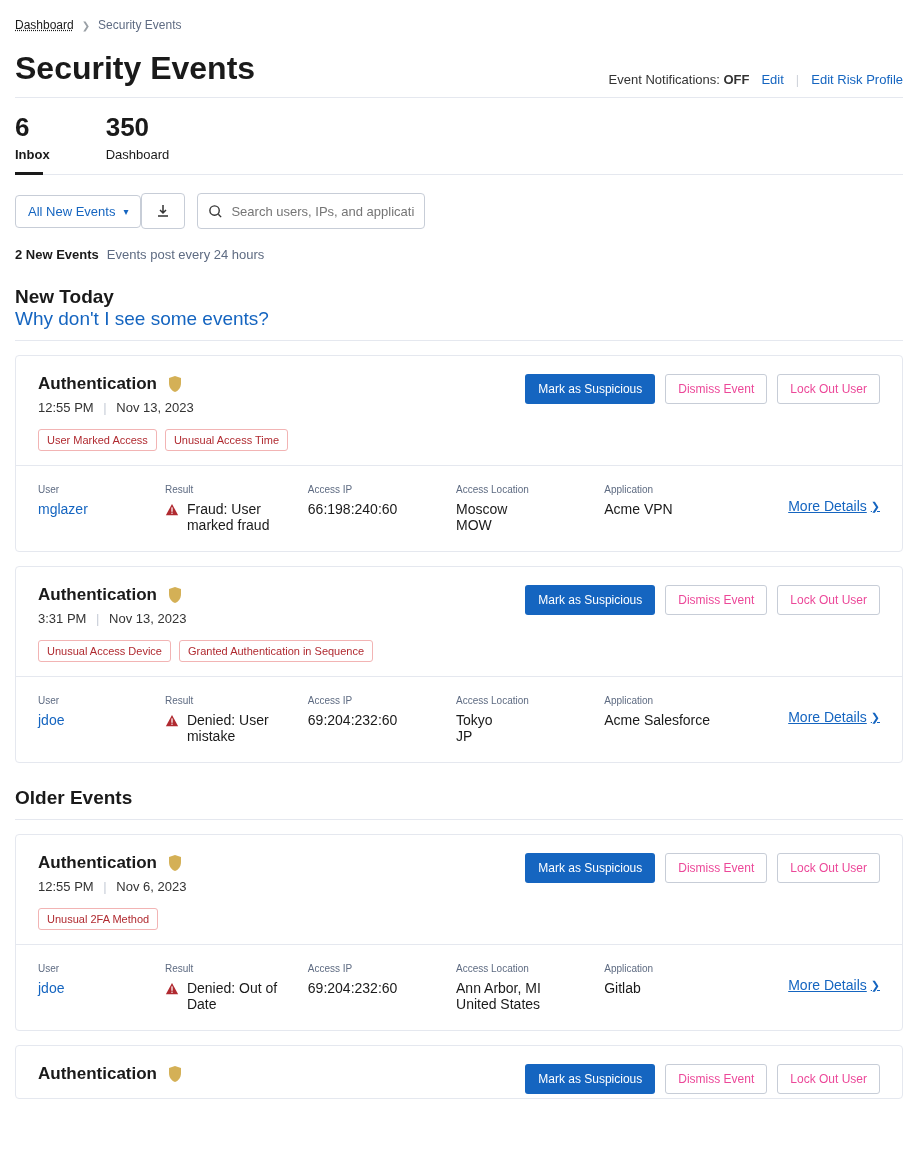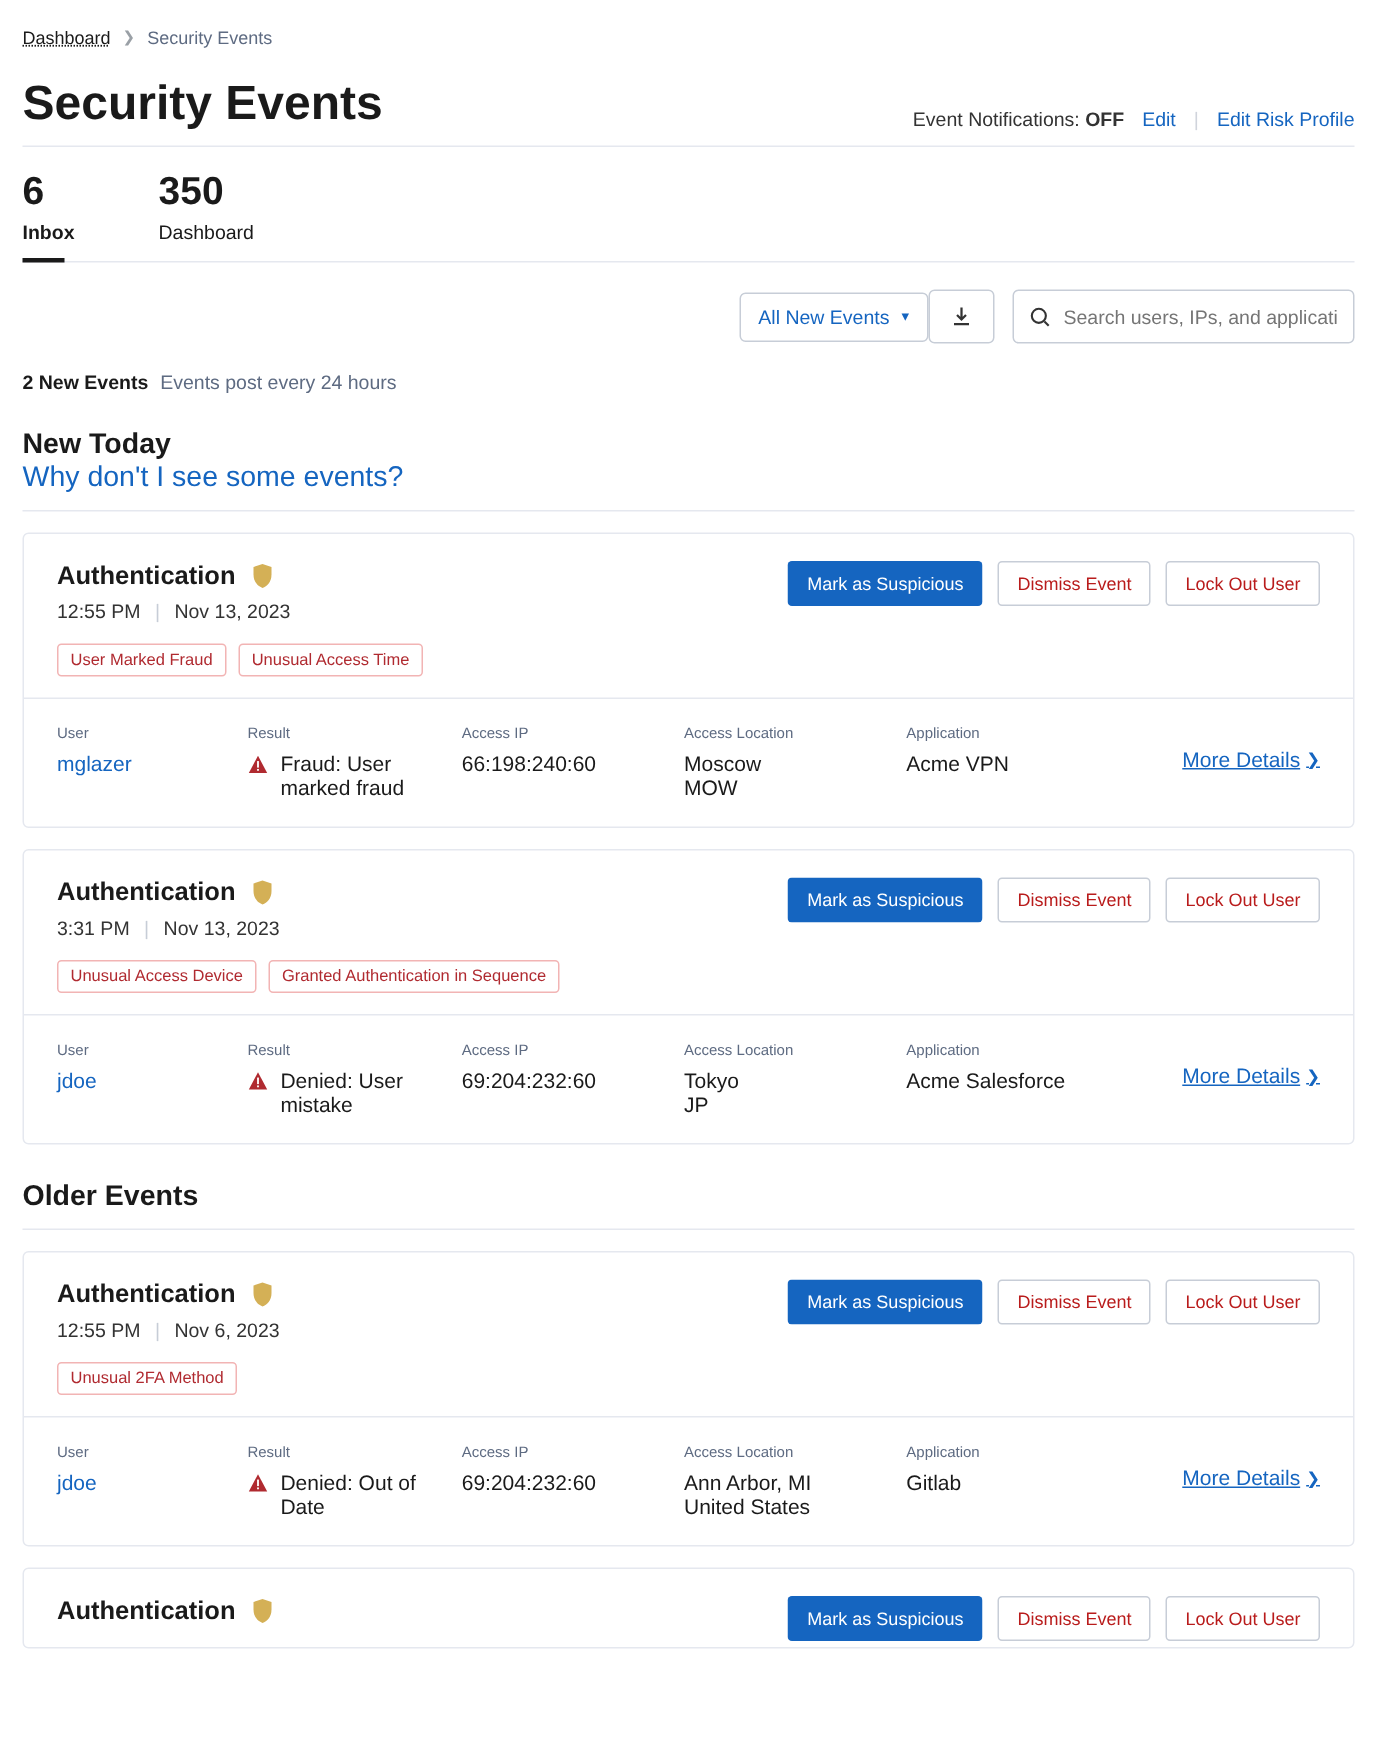--- a/index.html
+++ b/index.html
@@ -15,21 +15,21 @@
 .header-right { display: flex; align-items: center; gap: 12px; font-size: 13px; color: #333; }
 .header-right .divider { color: #d0d4dc; }
 
 .tabs-row { display: flex; gap: 56px; border-top: 1px solid #e5e8ef; border-bottom: 1px solid #e5e8ef; padding-top: 14px; margin-top: 10px; }
 .tab { display: flex; flex-direction: column; align-items: flex-start; padding-bottom: 12px; cursor: pointer; position: relative; }
 .tab .num { font-size: 26px; font-weight: 700; }
 .tab .label { font-size: 13px; margin-top: 4px; }
 .tab.active .label { font-weight: 700; }
 .tab.active::after { content: ""; position: absolute; left: 0; right: 0; bottom: -1px; height: 3px; background: #1a1a1a; width: 28px; }
 
-.filter-row { display: flex; justify-content: flex-end; align-items: center; margin-top: 18px; }
+.filter-row { display: flex; justify-content: flex-start; align-items: center; margin-top: 18px; }
 .dropdown-btn { border: 1px solid #c7cdd7; border-radius: 4px; background: #fff; color: #1565c0; font-size: 13px; padding: 8px 12px; display: flex; align-items: center; gap: 8px; cursor: pointer; }
 .right-controls { display: flex; gap: 12px; }
 .icon-btn { border: 1px solid #c7cdd7; border-radius: 4px; width: 44px; height: 36px; display: flex; align-items: center; justify-content: center; background: #fff; cursor: pointer; }
 .search-box { border: 1px solid #c7cdd7; border-radius: 4px; height: 36px; width: 228px; display: flex; align-items: center; padding: 0 10px; gap: 8px; }
 .search-box input { border: none; outline: none; flex: 1; font-size: 13px; }
 
 .meta-row { display: flex; gap: 8px; font-size: 13px; margin-top: 18px; }
 .meta-row .strong { font-weight: 700; }
 .meta-row .muted { color: #5e6b82; }
 
@@ -41,21 +41,21 @@
 .card-top { padding: 18px 22px 14px; }
 .card-titlebar { display: flex; justify-content: space-between; align-items: flex-start; }
 .card-title { display: flex; align-items: center; gap: 10px; font-size: 17px; font-weight: 700; }
 .shield { width: 16px; height: 18px; display: inline-block; }
 .card-meta { font-size: 13px; color: #333; margin-top: 6px; }
 .card-meta .bar { color: #c7cdd7; margin: 0 6px; }
 
 .btn-row { display: flex; gap: 10px; }
 .btn { border-radius: 3px; font-size: 12px; padding: 7px 12px; cursor: pointer; border: 1px solid transparent; white-space: nowrap; }
 .btn-primary { background: #1565c0; color: #fff; }
-.btn-outline { background: #fff; border-color: #c7cdd7; color: #b91c1c; }
+.btn-outline { background: #fff; border-color: #c7cdd7; color: #ec4899; }
 
 .tag-row { display: flex; gap: 8px; margin-top: 14px; flex-wrap: wrap; }
 .tag { font-size: 11px; padding: 4px 8px; border: 1px solid #f2b4b4; color: #b02a30; border-radius: 3px; background: #fff; }
 
 .card-divider { border-top: 1px solid #e5e8ef; }
 .card-details { display: grid; grid-template-columns: 1.1fr 1.25fr 1.3fr 1.3fr 1.6fr 0.9fr; gap: 10px; padding: 18px 22px; font-size: 13px; align-items: start; }
 .detail .label { font-size: 10px; color: #5e6b82; margin-bottom: 6px; }
 .detail .value { font-size: 14px; }
 .detail .value a { color: #1565c0; }
 .result-val { display: flex; align-items: flex-start; gap: 8px; }
@@ -144,21 +144,21 @@
           <span>Nov 13, 2023</span>
         </div>
       </div>
       <div class="btn-row">
         <button class="btn btn-primary">Mark as Suspicious</button>
         <button class="btn btn-outline">Dismiss Event</button>
         <button class="btn btn-outline">Lock Out User</button>
       </div>
     </div>
     <div class="tag-row">
-      <span class="tag">User Marked Fraud</span>
+      <span class="tag">User Marked Access</span>
       <span class="tag">Unusual Access Time</span>
     </div>
   </div>
   <div class="card-divider"></div>
   <div class="card-details">
     <div class="detail">
         <div class="label">User</div>
         <div class="value"><a>mglazer</a></div>
       </div>
     <div class="detail">

